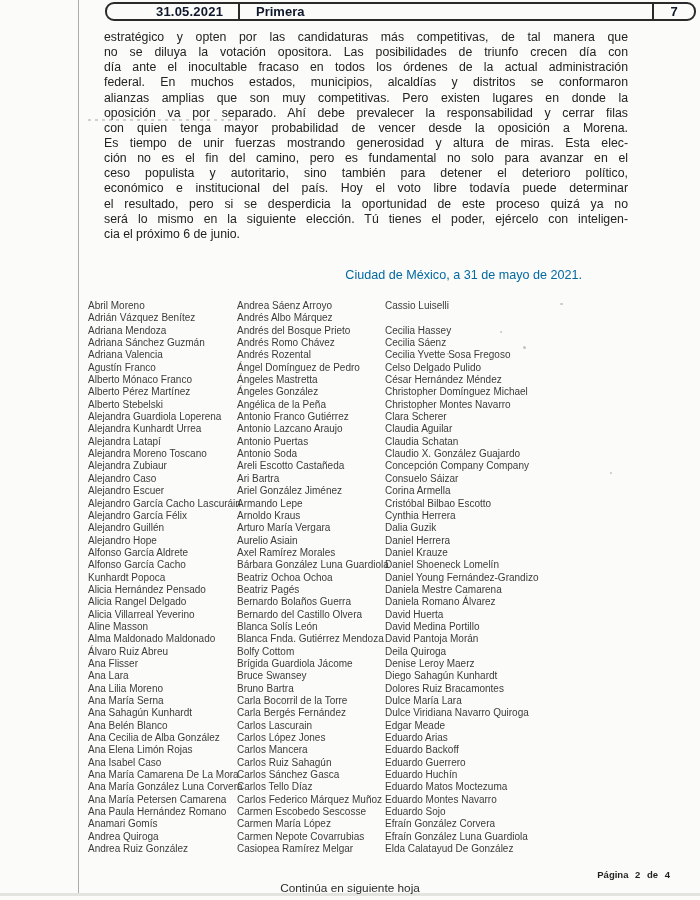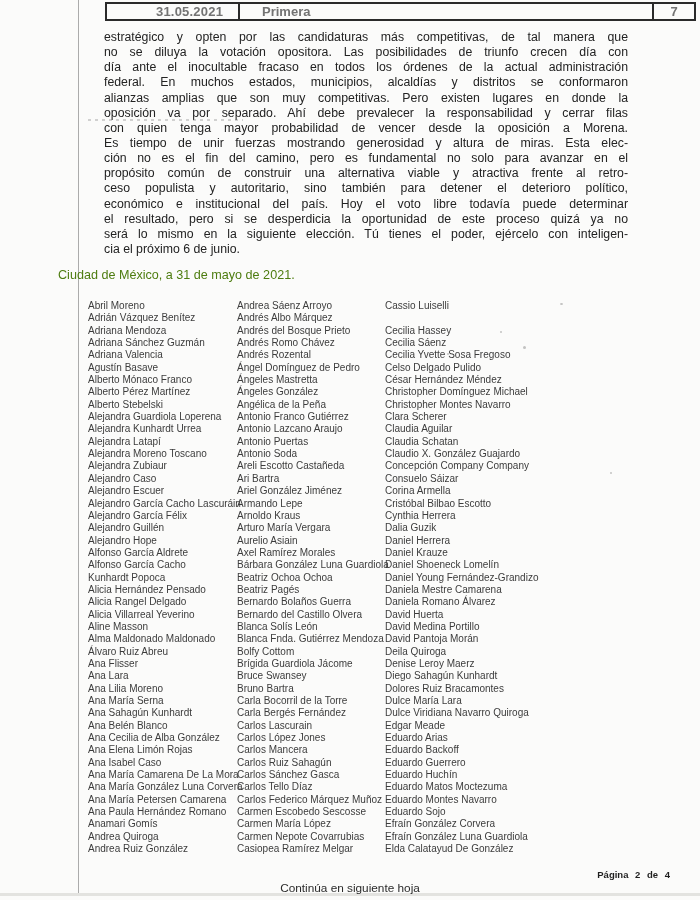--- a/index.html
+++ b/index.html
@@ -8,32 +8,33 @@
     font-family:"Liberation Sans",sans-serif;overflow:hidden;color:#242424;
   }
   
   .edge-left{position:absolute;left:78px;top:0;width:1px;height:894px;background:#9c9c9c;opacity:.85;}
   .edge-bottom{position:absolute;left:0;top:893px;width:700px;height:3px;background:#e3e3e0;}
   
   .masthead{
     position:absolute;left:105px;top:2px;width:587px;height:15px;
     border-top:2px solid #2a2a2a;border-bottom:2px solid #2a2a2a;
     border-left:2px solid #2a2a2a;border-right:2px solid #2a2a2a;
-    display:flex;align-items:flex-end;font-weight:bold;font-size:13px;color:#737373;
+    display:flex;align-items:flex-end;font-weight:bold;font-size:13px;color:#0f172a;
     box-sizing:content-box;
+    border-radius:9px;
   }
   .mh-date{width:133px;box-sizing:border-box;padding-left:49px;border-right:2px solid #2a2a2a;height:100%;display:flex;align-items:center;letter-spacing:.2px;}
-  .mh-edition{flex:1;box-sizing:border-box;padding-left:22px;border-right:2px solid #2a2a2a;height:100%;display:flex;align-items:center;}
+  .mh-edition{flex:1;box-sizing:border-box;padding-left:16px;border-right:2px solid #2a2a2a;height:100%;display:flex;align-items:center;}
   .mh-page{width:40px;height:100%;display:flex;align-items:center;justify-content:center;}
   
   .article{position:absolute;left:88px;top:30px;width:524px;font-size:12.3px;line-height:15.15px;color:#232323;margin-left:16px;}
   .article-line{height:15.15px;text-align:justify;text-align-last:justify;}
   .article-line:last-child{text-align-last:left;}
   
-  .dateline{position:absolute;left:58px;top:268px;width:524px;text-align:left;font-size:12.6px;color:#4d7c0f;}
+  .dateline{position:absolute;left:58px;top:268px;width:524px;text-align:right;font-size:12.6px;color:#0369a1;}
   
   .names{position:absolute;left:88px;top:300px;width:500px;height:556px;font-size:10px;color:#3c3c3c;}
   .col{position:absolute;top:0;}
   .col1{left:0;}
   .col2{left:149px;}
   .col3{left:297px;}
   .name{height:12.35px;white-space:nowrap;}
   
   .continua{position:absolute;left:88px;top:865px;width:524px;text-align:center;font-size:11.8px;color:#2b2b2b;margin-top:16px;}
   .pagina{position:absolute;right:30px;top:869px;font-size:9.5px;font-weight:bold;color:#1f1f1f;word-spacing:4px;}
@@ -64,38 +65,37 @@
   <section class="article">
       <div class="article-line">estratégico y opten por las candidaturas más competitivas, de tal manera que</div>
       <div class="article-line">no se diluya la votación opositora. Las posibilidades de triunfo crecen día con</div>
       <div class="article-line">día ante el inocultable fracaso en todos los órdenes de la actual administración</div>
       <div class="article-line">federal. En muchos estados, municipios, alcaldías y distritos se conformaron</div>
       <div class="article-line">alianzas amplias que son muy competitivas. Pero existen lugares en donde la</div>
       <div class="article-line">oposición va por separado. Ahí debe prevalecer la responsabilidad y cerrar filas</div>
       <div class="article-line">con quien tenga mayor probabilidad de vencer desde la oposición a Morena.</div>
       <div class="article-line">Es tiempo de unir fuerzas mostrando generosidad y altura de miras. Esta elec-</div>
       <div class="article-line">ción no es el fin del camino, pero es fundamental no solo para avanzar en el</div>
-      <div class="article-line">propósito común de construir una alternativa viable y atractiva frente al retro-</div>
       <div class="article-line">ceso populista y autoritario, sino también para detener el deterioro político,</div>
       <div class="article-line">económico e institucional del país. Hoy el voto libre todavía puede determinar</div>
       <div class="article-line">el resultado, pero si se desperdicia la oportunidad de este proceso quizá ya no</div>
       <div class="article-line">será lo mismo en la siguiente elección. Tú tienes el poder, ejércelo con inteligen-</div>
       <div class="article-line">cia el próximo 6 de junio.</div>
     </section>
 
   <div class="dateline">Ciudad de México, a 31 de mayo de 2021.</div>
 
   <section class="names">
     <div class="col col1">
         <div class="name">Abril Moreno</div>
         <div class="name">Adrián Vázquez Benítez</div>
         <div class="name">Adriana Mendoza</div>
         <div class="name">Adriana Sánchez Guzmán</div>
         <div class="name">Adriana Valencia</div>
-        <div class="name">Agustín Basave</div>
+        <div class="name">Agustín Franco</div>
         <div class="name">Alberto Mónaco Franco</div>
         <div class="name">Alberto Pérez Martínez</div>
         <div class="name">Alberto Stebelski</div>
         <div class="name">Alejandra Guardiola Loperena</div>
         <div class="name">Alejandra Kunhardt Urrea</div>
         <div class="name">Alejandra Latapí</div>
         <div class="name">Alejandra Moreno Toscano</div>
         <div class="name">Alejandra Zubiaur</div>
         <div class="name">Alejandro Caso</div>
         <div class="name">Alejandro Escuer</div>

